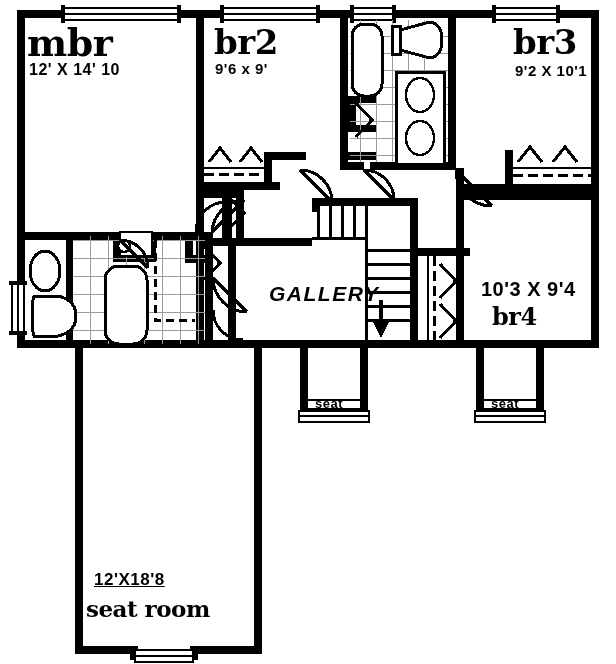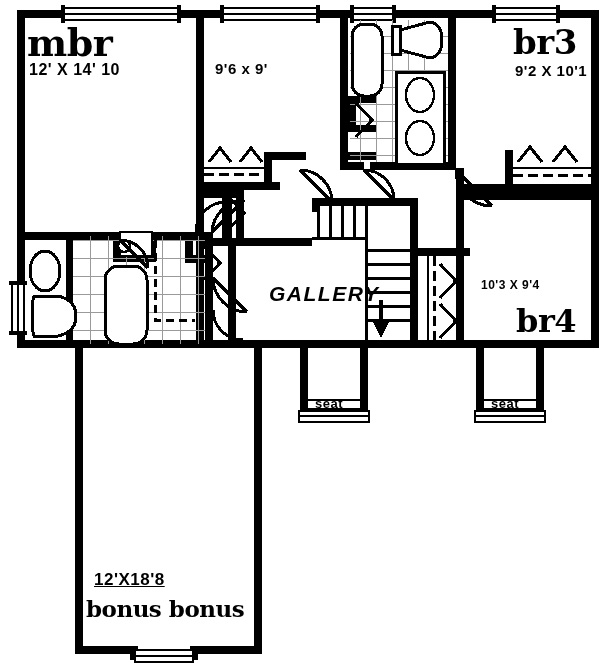--- a/index.html
+++ b/index.html
@@ -326,29 +326,30 @@
     <g>
       <line x1="308" y1="400" x2="360" y2="400" stroke="#000" stroke-width="2"></line>
       <line x1="484" y1="400" x2="536" y2="400" stroke="#000" stroke-width="2"></line>
     </g>
 
   </svg>
 
   <div class="lbl room-name" style="left:27px;top:24px;font-size:38px;">mbr</div>
   <div class="lbl room-dim" style="left:29px;top:62px;font-size:16px;text-align:center;">12' X 14' 10</div>
 
+  <div class="lbl room-name" style="left:214px;top:25px;font-size:34px;">br2</div>
   <div class="lbl room-dim" style="left:215px;top:61px;font-size:15px;">9'6 x 9'</div>
 
   <div class="lbl room-name" style="left:513px;top:25px;font-size:34px;">br3</div>
   <div class="lbl room-dim" style="left:500px;top:63px;font-size:15px;margin-left:15px;">9'2  X 10'1</div>
 
-  <div class="lbl room-dim" style="left:481px;top:279px;font-size:12px;">10'3 X  9'4</div>
-  <div class="lbl room-name" style="left:516px;top:305px;font-size:32px;">br4</div>
+  <div class="lbl room-dim" style="left:481px;top:279px;font-size:20px;">10'3 X  9'4</div>
+  <div class="lbl room-name" style="left:492px;top:305px;font-size:24px;">br4</div>
 
   <div class="lbl gallery-lbl" style="left:269px;top:283px;font-size:21px;font-style:italic;">GALLERY</div>
 
   <div class="lbl room-dim" style="left:94px;top:571px;font-size:17px;text-decoration:underline;">12'X18'8</div>
-  <div class="lbl room-name" style="left:86px;top:597px;font-size:23px;">bonus bonus</div>
+  <div class="lbl room-name" style="left:86px;top:597px;font-size:23px;">seat room</div>
 
   <div class="lbl seat-lbl" style="left:315px;top:397px;font-size:13px;">seat</div>
   <div class="lbl seat-lbl" style="left:491px;top:397px;font-size:13px;">seat</div>
 
 </div>
 
 </body></html>

